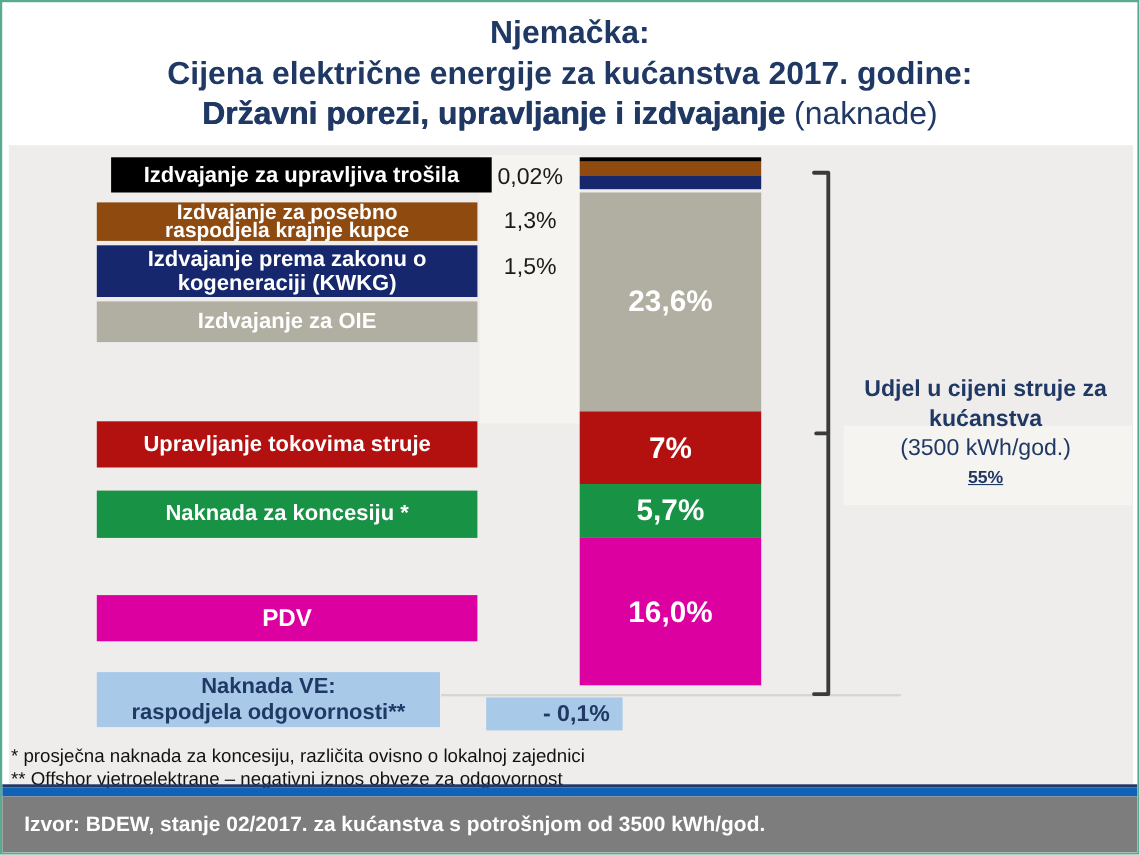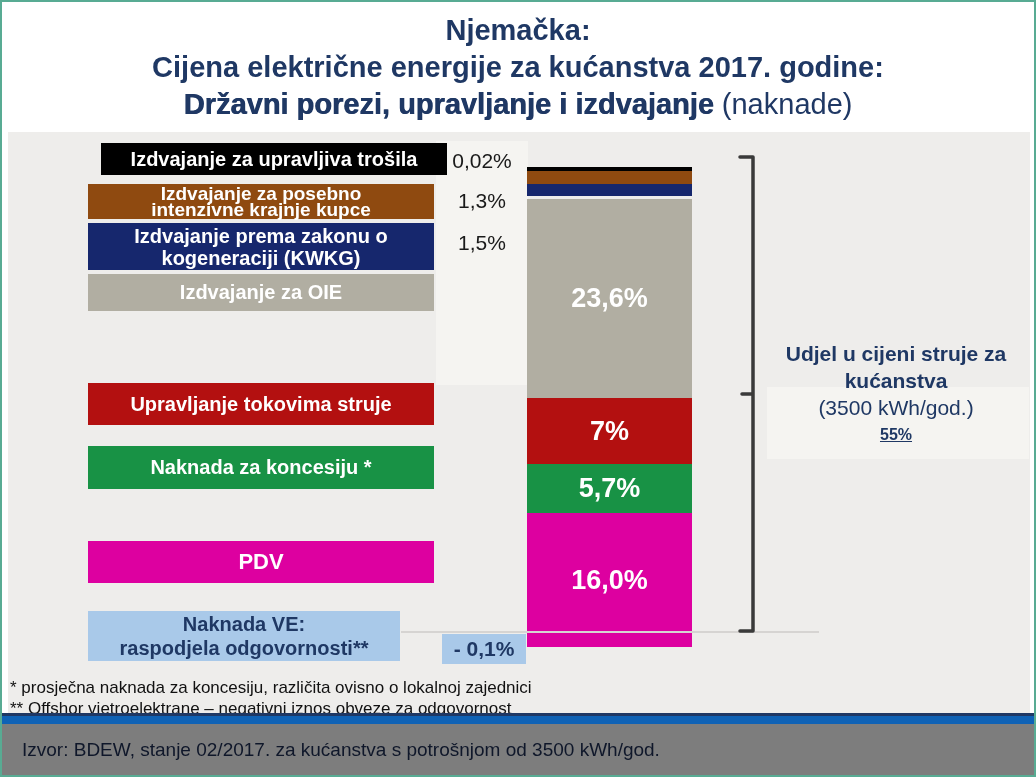--- a/index.html
+++ b/index.html
@@ -37,57 +37,57 @@
   .lbox-red{top:381px;height:42px;background:#b31010;font-size:20px;}
   .lbox-green{top:444px;height:43px;background:#189245;font-size:20px;}
   .lbox-magenta{top:539px;height:42px;background:#dd00a0;font-size:22px;}
   .lbox-lblue{top:609px;height:50px;width:312px;background:#a9c9e9;color:#1f3864;font-size:20px;line-height:24px;}
 
   
   .side-val{left:434px;width:92px;text-align:center;color:#1a1a1a;font-size:21px;}
   .sv1{top:147px;} .sv2{top:187px;} .sv3{top:229px;}
 
   
-  .bar{left:525px;top:165px;width:165px;}
+  .bar{left:525px;top:141px;width:165px;}
   .seg{width:165px;display:flex;align-items:center;justify-content:center;
        color:#ffffff;font-weight:bold;font-size:27px;}
   .seg-black{height:4px;background:#000000;}
   .seg-brown{height:13px;background:#8f4a10;}
   .seg-navy{height:12px;background:#16276d;}
   .seg-gap{height:3px;background:transparent;}
   .seg-gray{height:199px;background:#b1aea2;}
   .seg-red{height:66px;background:#b31010;}
   .seg-green{height:49px;background:#189245;}
   .seg-magenta{height:134px;background:#dd00a0;}
 
   
   .baseline{left:399px;top:629px;width:418px;height:2px;background:#d6d4d2;}
   .neg-box{left:440px;top:632px;width:84px;height:30px;background:#a9c9e9;
            display:flex;align-items:center;justify-content:center;
-           color:#1f3864;font-weight:bold;font-size:21px;}
+           color:#1f3864;font-weight:bold;font-size:21px;padding-left:40px;}
 
   
   .bracket{left:730px;top:145px;}
 
   
   .annotation{left:756px;top:338px;width:276px;text-align:center;color:#1f3864;}
   .ann-head{font-weight:bold;font-size:21px;line-height:27px;}
   .ann-sub{font-weight:normal;font-size:21px;line-height:27px;}
   .ann-total{font-weight:bold;font-size:16px;line-height:28px;text-decoration:underline;}
 
   
   .footnotes{left:8px;top:676px;width:1000px;color:#111111;font-size:17px;line-height:19px;}
   .footnote{margin-bottom:2px;}
 
   
   .navy-line{left:0;top:711px;width:1032px;height:3px;background:#1f3864;}
   .blue-stripe{left:0;top:714px;width:1032px;height:8px;background:#0f62b5;}
   .source-bar{left:0;top:722px;width:1032px;height:51px;background:#7d7d7d;
               display:flex;align-items:center;}
-  .source-text{color:#0f172a;font-weight:normal;font-size:19px;padding-left:20px;}
+  .source-text{color:#ffffff;font-weight:bold;font-size:19px;padding-left:20px;}
 </style>
 </head>
 <body>
 
 <div class="slide">
 
   <div class="abs title-block">
     <div class="title-bold">Njemačka:</div>
     <div class="title-bold">Cijena električne energije za kućanstva 2017. godine:</div>
     <div><span class="title-xbold">Državni porezi, upravljanje i izdvajanje</span><span class="title-reg"> (naknade)</span></div>
@@ -95,21 +95,21 @@
 
   <div class="abs chart-bg"></div>
   <div class="abs light-panel values-panel"></div>
   <div class="abs light-panel right-panel"></div>
 
   <div class="abs lbox lbox-black">
     <span class="ml">Izdvajanje za upravljiva trošila</span>
   </div>
   <div class="abs lbox lbox-brown">
     <span class="ml">Izdvajanje za posebno
-intenzivne krajnje kupce</span>
+raspodjela krajnje kupce</span>
   </div>
   <div class="abs lbox lbox-navy">
     <span class="ml">Izdvajanje prema zakonu o
 kogeneraciji (KWKG)</span>
   </div>
   <div class="abs lbox lbox-gray">
     <span class="ml">Izdvajanje za OIE</span>
   </div>
   <div class="abs lbox lbox-red">
     <span class="ml">Upravljanje tokovima struje</span>

